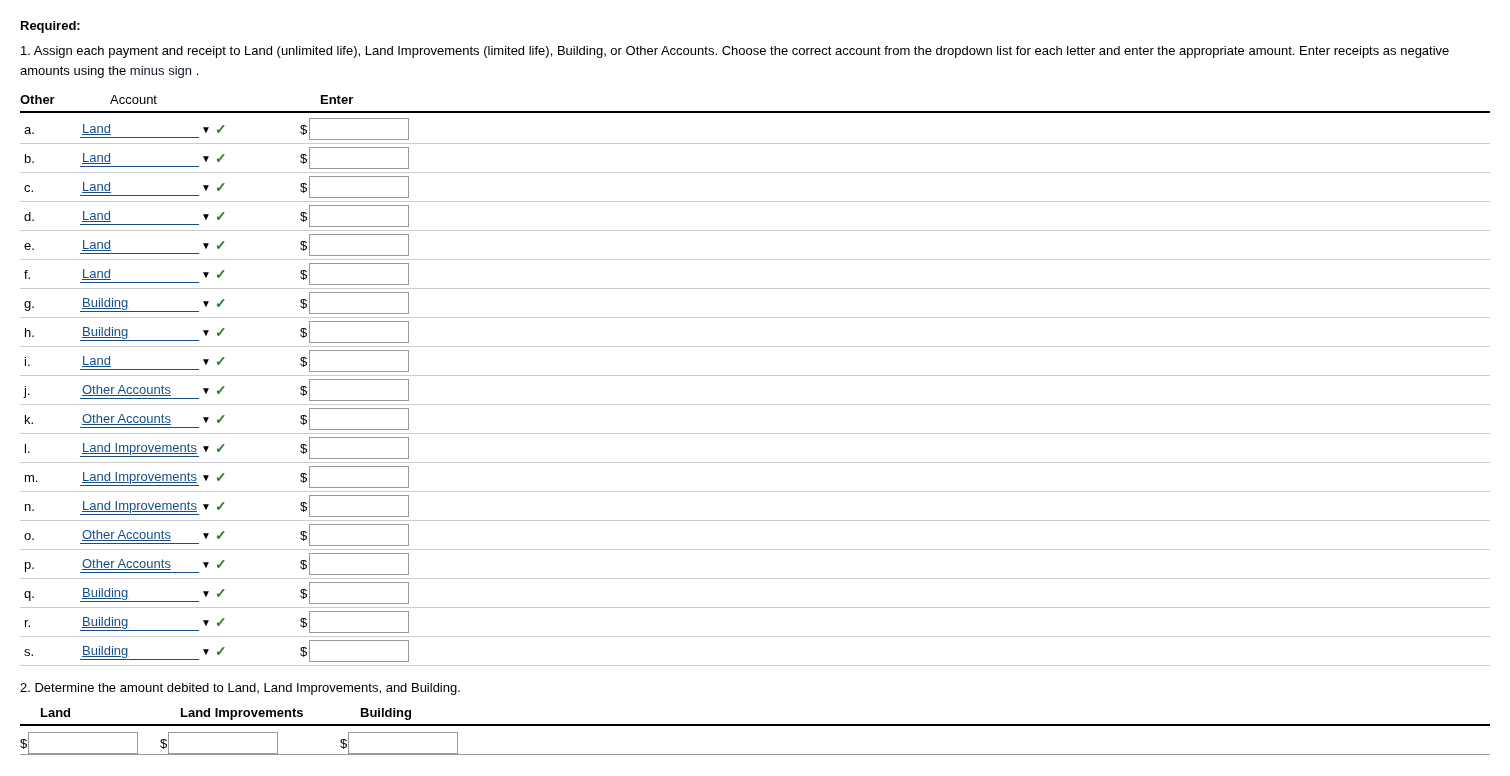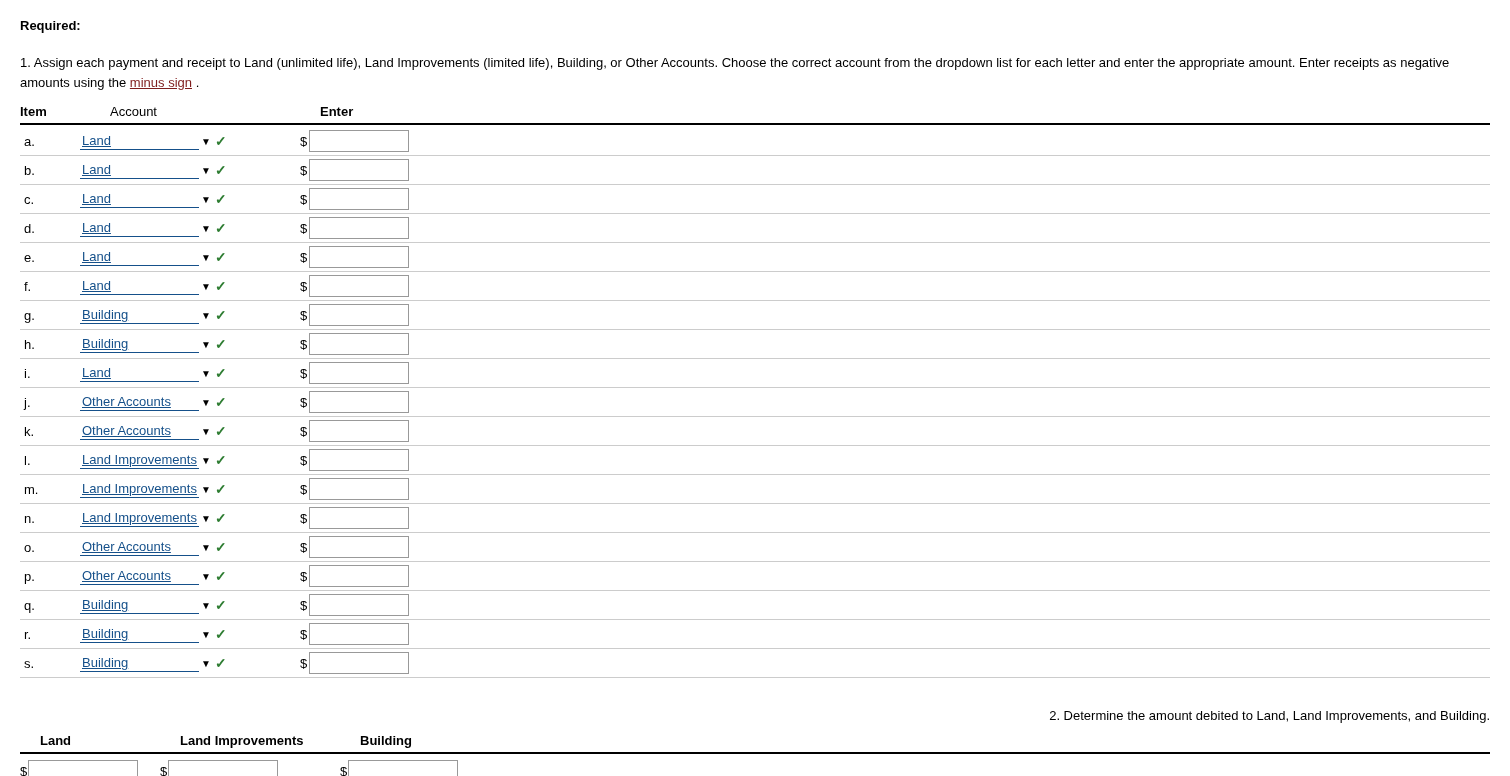--- a/index.html
+++ b/index.html
@@ -5,30 +5,29 @@
     * { box-sizing: border-box; margin: 0; padding: 0; }
     body {
       font-family: Arial, sans-serif;
       font-size: 13px;
       color: #000;
       background: #fff;
       padding: 18px 20px;
     }
     .required-label {
       font-weight: bold;
-      margin-bottom: 20px;
+      margin-bottom: 8px;
     }
     .instruction {
       margin-bottom: 12px;
       line-height: 1.5;
       max-width: 1460px;
     }
     .instruction .minus-sign {
-      color: #7f1d1d;
-      text-decoration: underline;
+      color: #0f172a;
     }
     .table-header {
       display: grid;
       grid-template-columns: 60px 200px 200px;
       border-bottom: 2px solid #000;
       padding-bottom: 4px;
       margin-bottom: 2px;
     }
     .table-header .col-item { font-weight: bold; }
     .table-header .col-account { font-weight: normal; padding-left: 30px; }
@@ -86,24 +85,23 @@
     }
     .amount-input {
       width: 100px;
       height: 22px;
       border: 1px solid #999;
       font-size: 13px;
       padding: 1px 3px;
       outline: none;
     }
     .section2-title {
-      margin-top: 30px;
+      margin-top: 14px;
       margin-bottom: 10px;
       font-size: 13px;
-      text-align: right;
     }
     .section2-header {
       display: grid;
       grid-template-columns: 140px 180px 160px;
       font-weight: bold;
       border-bottom: 2px solid #000;
       padding-bottom: 4px;
       margin-bottom: 4px;
     }
     .section2-inputs {
@@ -131,21 +129,21 @@
 
 <div class="required-label">Required:</div>
 
 <div class="instruction">
   <span>1.  Assign each payment and receipt to Land (unlimited life), Land Improvements (limited life), Building, or Other Accounts. Choose the correct account from the dropdown list for each letter and enter the appropriate amount. Enter receipts as negative amounts using the</span>
   <span class="minus-sign">minus sign</span>
   <span>.</span>
 </div>
 
 <div class="table-header">
-  <div class="col-item">Item</div>
+  <div class="col-item">Other</div>
   <div class="col-account">Account</div>
   <div class="col-amount">Enter</div>
 </div>
 
 <div id="table-body">
     <div class="table-row">
       <div class="item-label">a.</div>
       <div class="account-cell">
         <select class="account-select"><option value="Land">Land</option><option value="Land Improvements">Land Improvements</option><option value="Building">Building</option><option value="Other Accounts">Other Accounts</option></select>
         <span class="dropdown-arrow">▼</span>

